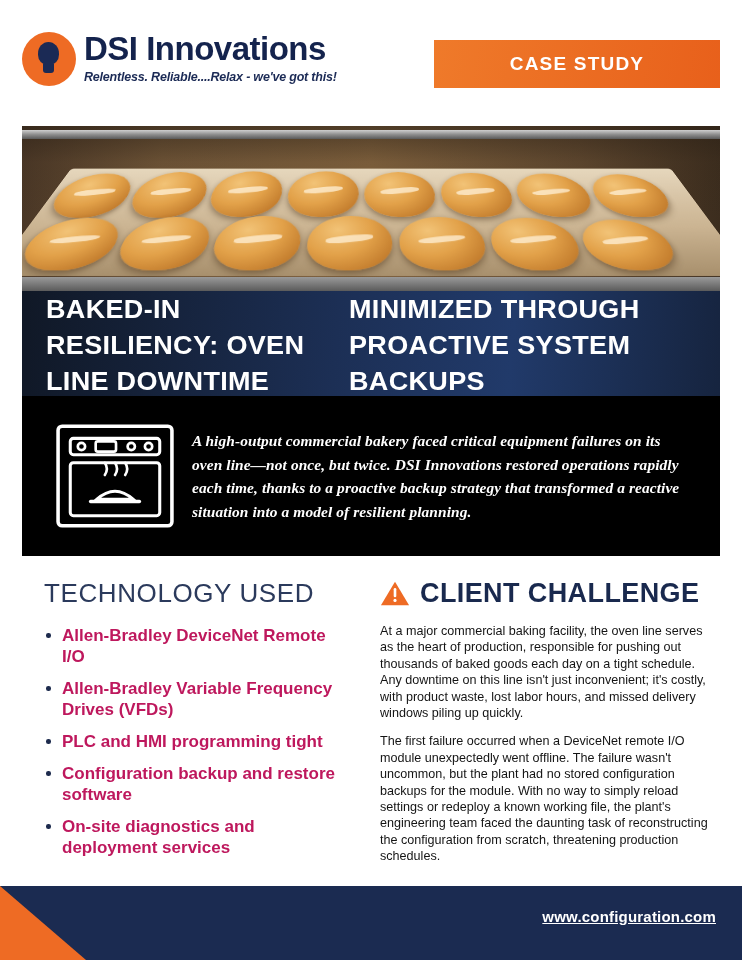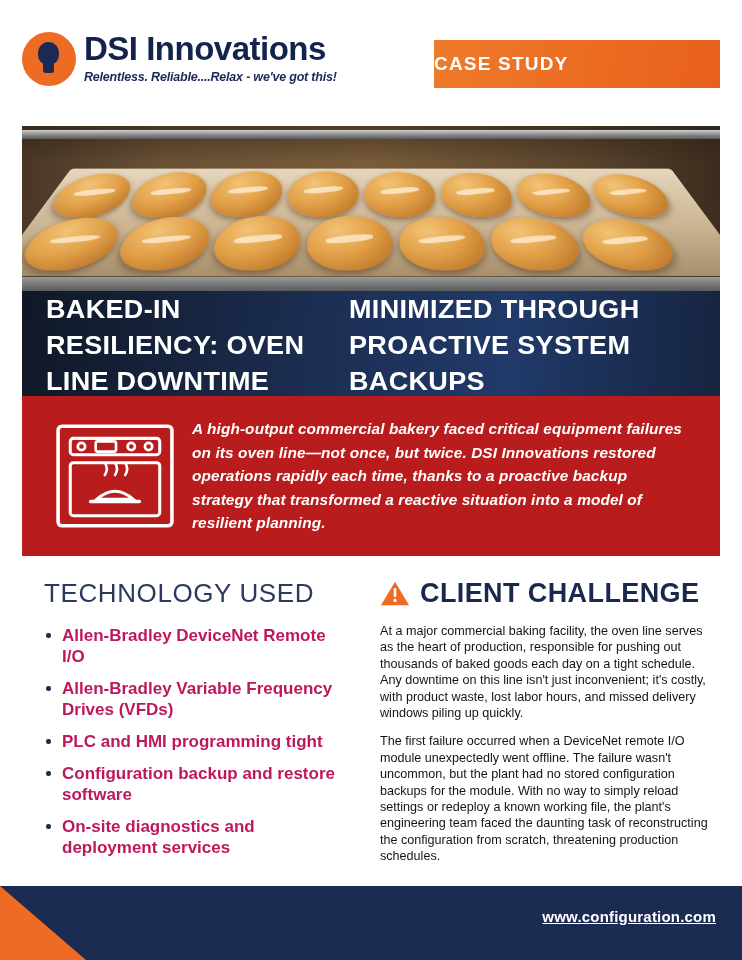--- a/index.html
+++ b/index.html
@@ -71,20 +71,21 @@
     margin-top: 2px;
     letter-spacing: -0.2px;
   }
   .case-study-badge {
     position: absolute;
     right: 22px; top: 18px;
     width: 286px; height: 48px;
     background: linear-gradient(100deg, #ef7a2a 0%, #e8601b 100%);
     display: flex;
     align-items: center;
+    justify-content: center;
   }
   .case-study-badge span {
     color: #ffffff;
     font-weight: bold;
     font-size: 19px;
     letter-spacing: 1.2px;
   }
 
   
   .hero {
@@ -154,24 +155,25 @@
     font-family: "Liberation Sans", sans-serif;
     transform: scaleX(1.02);
     transform-origin: left center;
   }
 
   
   .summary-band {
     position: absolute;
     left: 22px; top: 396px;
     width: 698px; height: 160px;
-    background: #b91c1c;
+    background: #000000;
     display: flex;
     align-items: center;
     padding: 0 20px;
+    font-family: Liberation Serif, serif;
   }
   .oven-icon {
     width: 122px; height: 108px;
     flex: none;
     margin-left: 12px;
     margin-right: 16px;
   }
   .summary-text {
     color: #ffffff;
     font-size: 15.4px;

